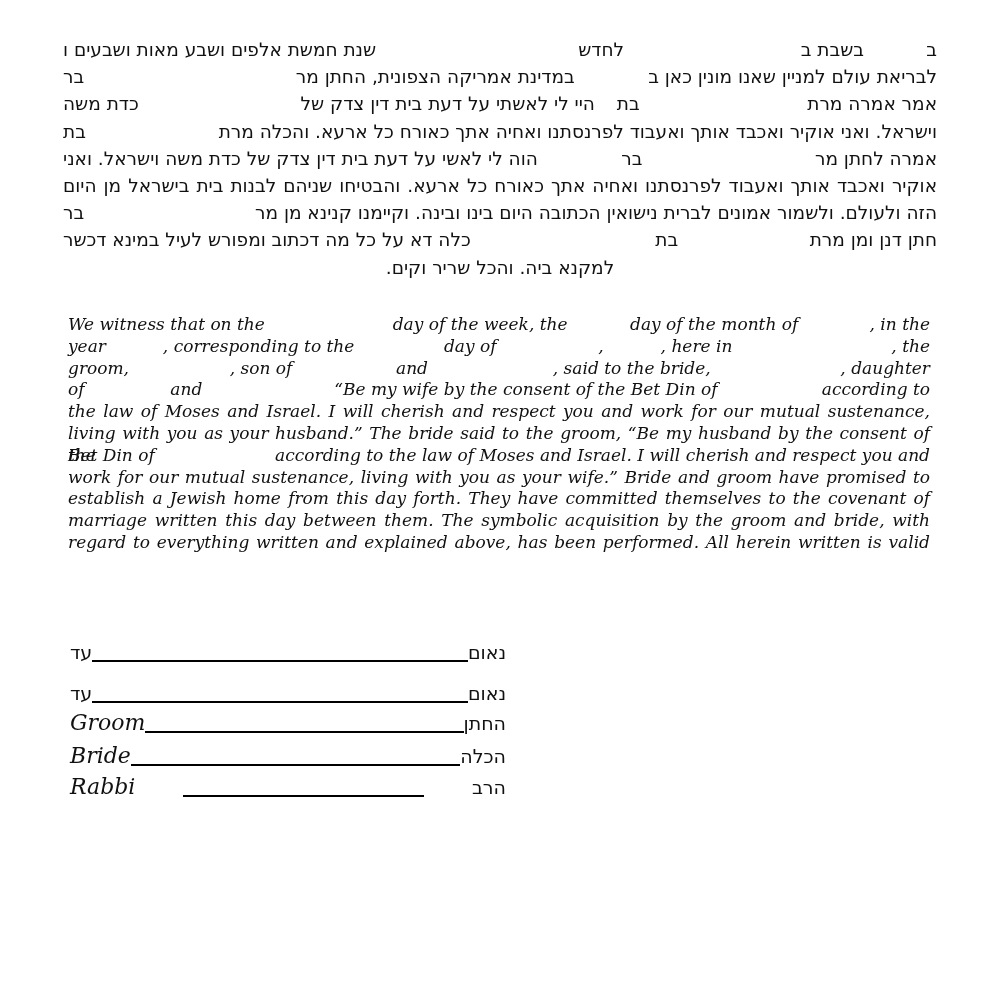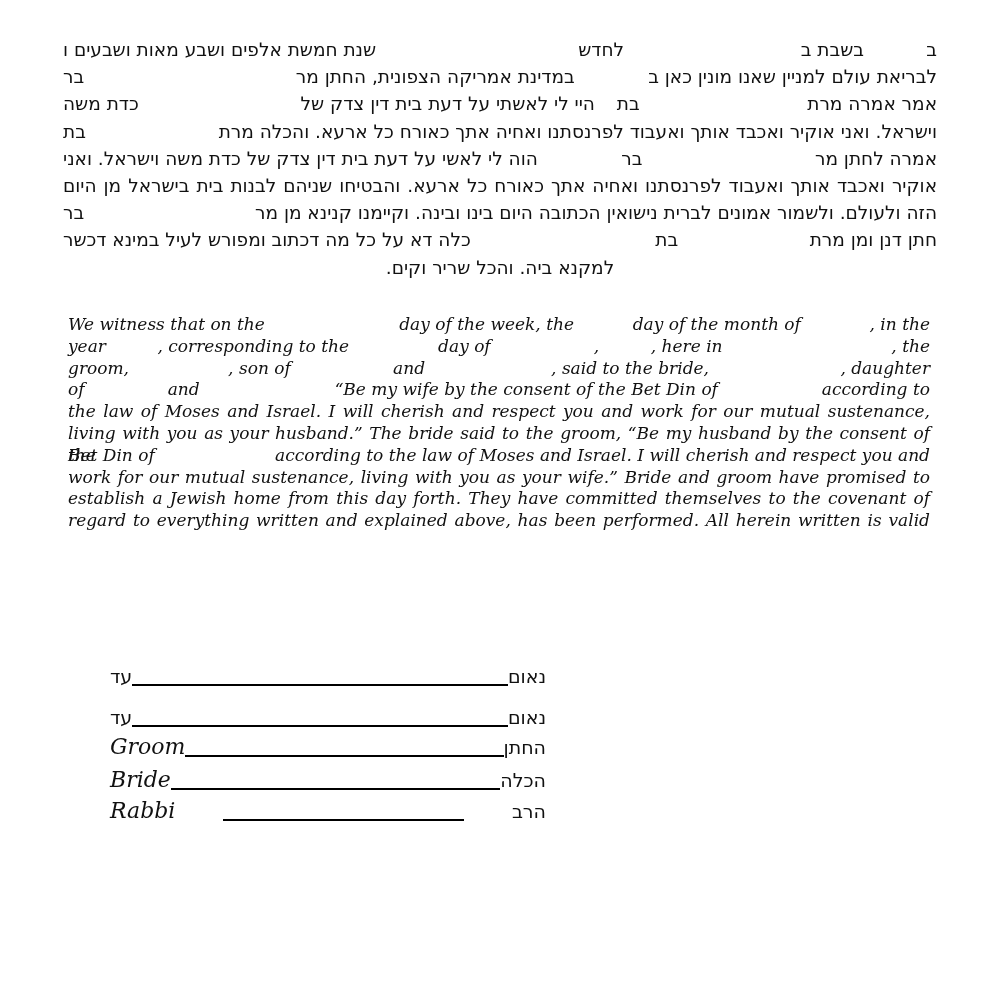--- a/index.html
+++ b/index.html
@@ -25,29 +25,29 @@
   .h-line.justify{display:block;text-align:justify;text-align-last:justify;}
   .h-line.start{display:block;text-align:center;}
   
   .eng-block{
     position:absolute;left:68px;top:314px;width:862px;
     font-style:italic;
     font-size:17px;
   }
   .e-line{
     display:flex;align-items:baseline;
-    height:21.8px;line-height:21.8px;white-space:nowrap;
+    height:21.8px;line-height:21.8px;white-space:nowrap;gap:6px;
   }
   .e-line.justify{display:block;text-align:justify;text-align-last:justify;white-space:normal;}
   .e-line.left{display:block;text-align:left;}
   .seg{flex:0 0 auto;}
   .blank{flex-basis:0;min-width:6px;}
   
   .sig-block{
-    position:absolute;left:70px;top:660px;width:436px;margin-left:40px;
+    position:absolute;left:70px;top:636px;width:436px;
   }
   .sig-row{
     display:flex;align-items:flex-end;
     height:26px;
   }
   .sig-line{
     flex:1 1 auto;
     border-bottom:2px solid #000000;
     height:100%;
   }
@@ -162,20 +162,21 @@
       </div>
       <div class="e-line justify">the law of Moses and Israel.  I will cherish and respect you and work for our mutual sustenance,</div>
       <div class="e-line justify">living with you as your husband.”  The bride said to the groom, “Be my husband by the consent of the</div>
       <div class="e-line">
         <span class="seg">Bet Din of</span>
         <span class="blank" style="flex-grow: 105;"></span>
         <span class="seg">according to the law of Moses and Israel.  I will cherish and respect you and</span>
       </div>
       <div class="e-line justify">work for our mutual sustenance, living with you as your wife.”  Bride and groom have promised to</div>
       <div class="e-line justify">establish a Jewish home from this day forth.  They have committed themselves to the covenant of</div>
+      <div class="e-line justify">marriage written this day between them.  The symbolic acquisition by the groom and bride, with</div>
       <div class="e-line justify">regard to everything written and explained above, has been performed.  All herein written is valid</div>
     </div>
   <div class="sig-block">
       <div class="sig-row" style="margin-bottom: 15px;">
         <span class="he-label">עד</span>
         <span class="sig-line"></span>
         <span class="he-label">נאום</span>
       </div>
       <div class="sig-row" style="margin-bottom: 4px;">
         <span class="he-label">עד</span>

